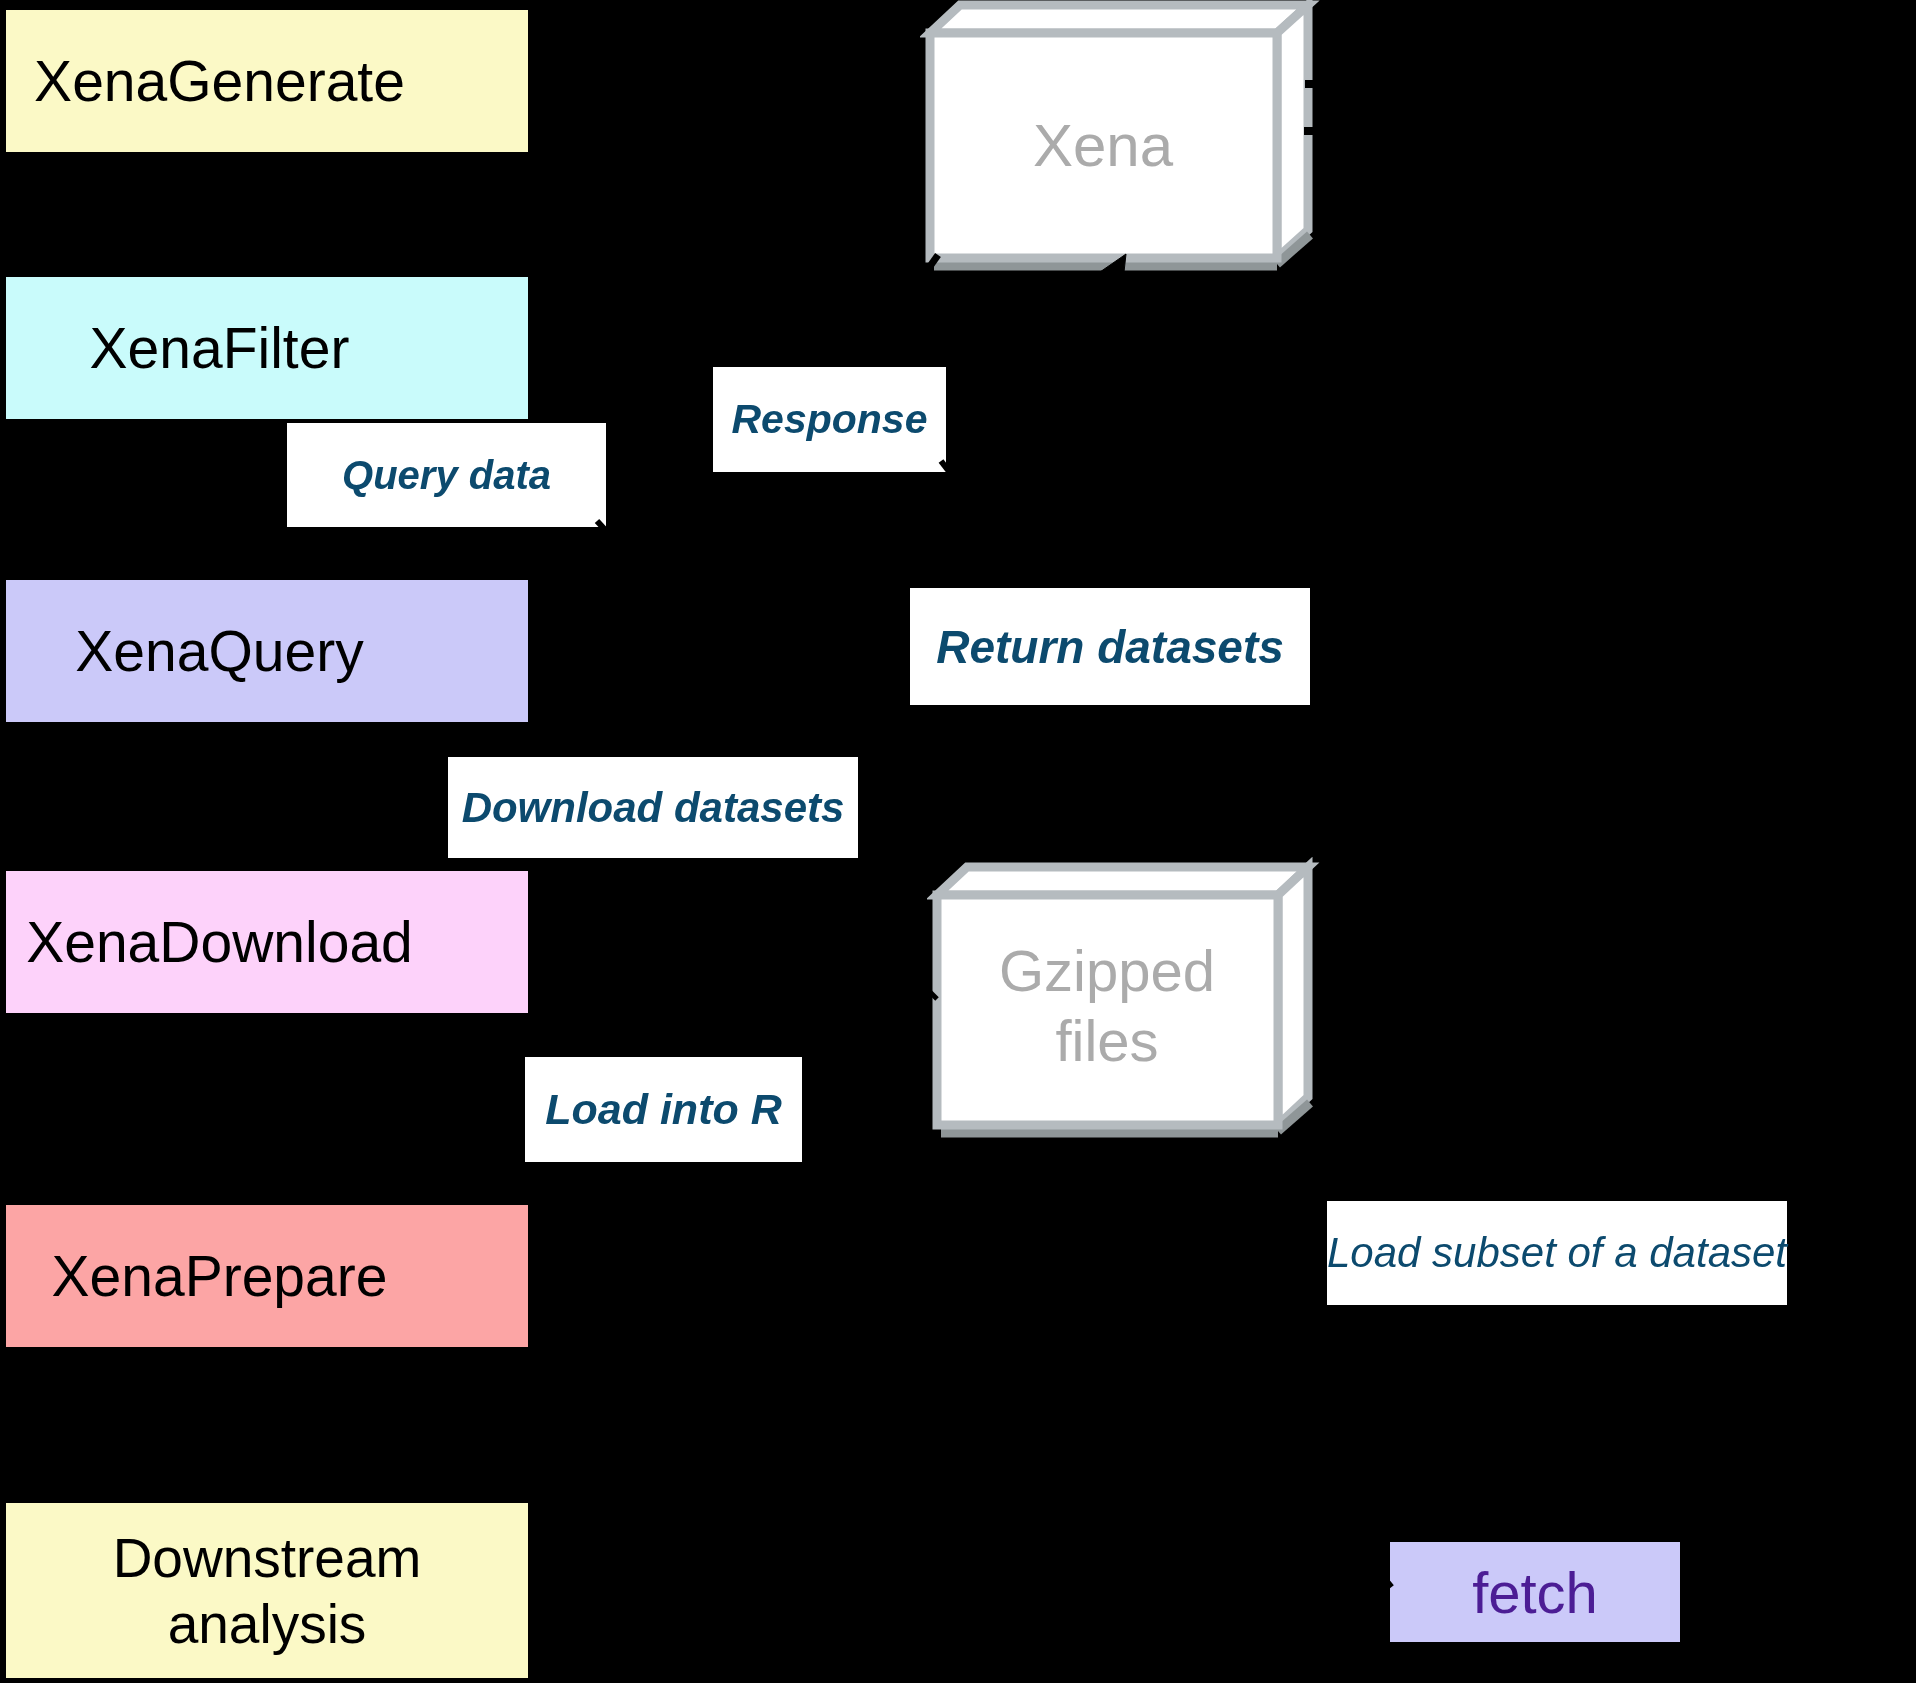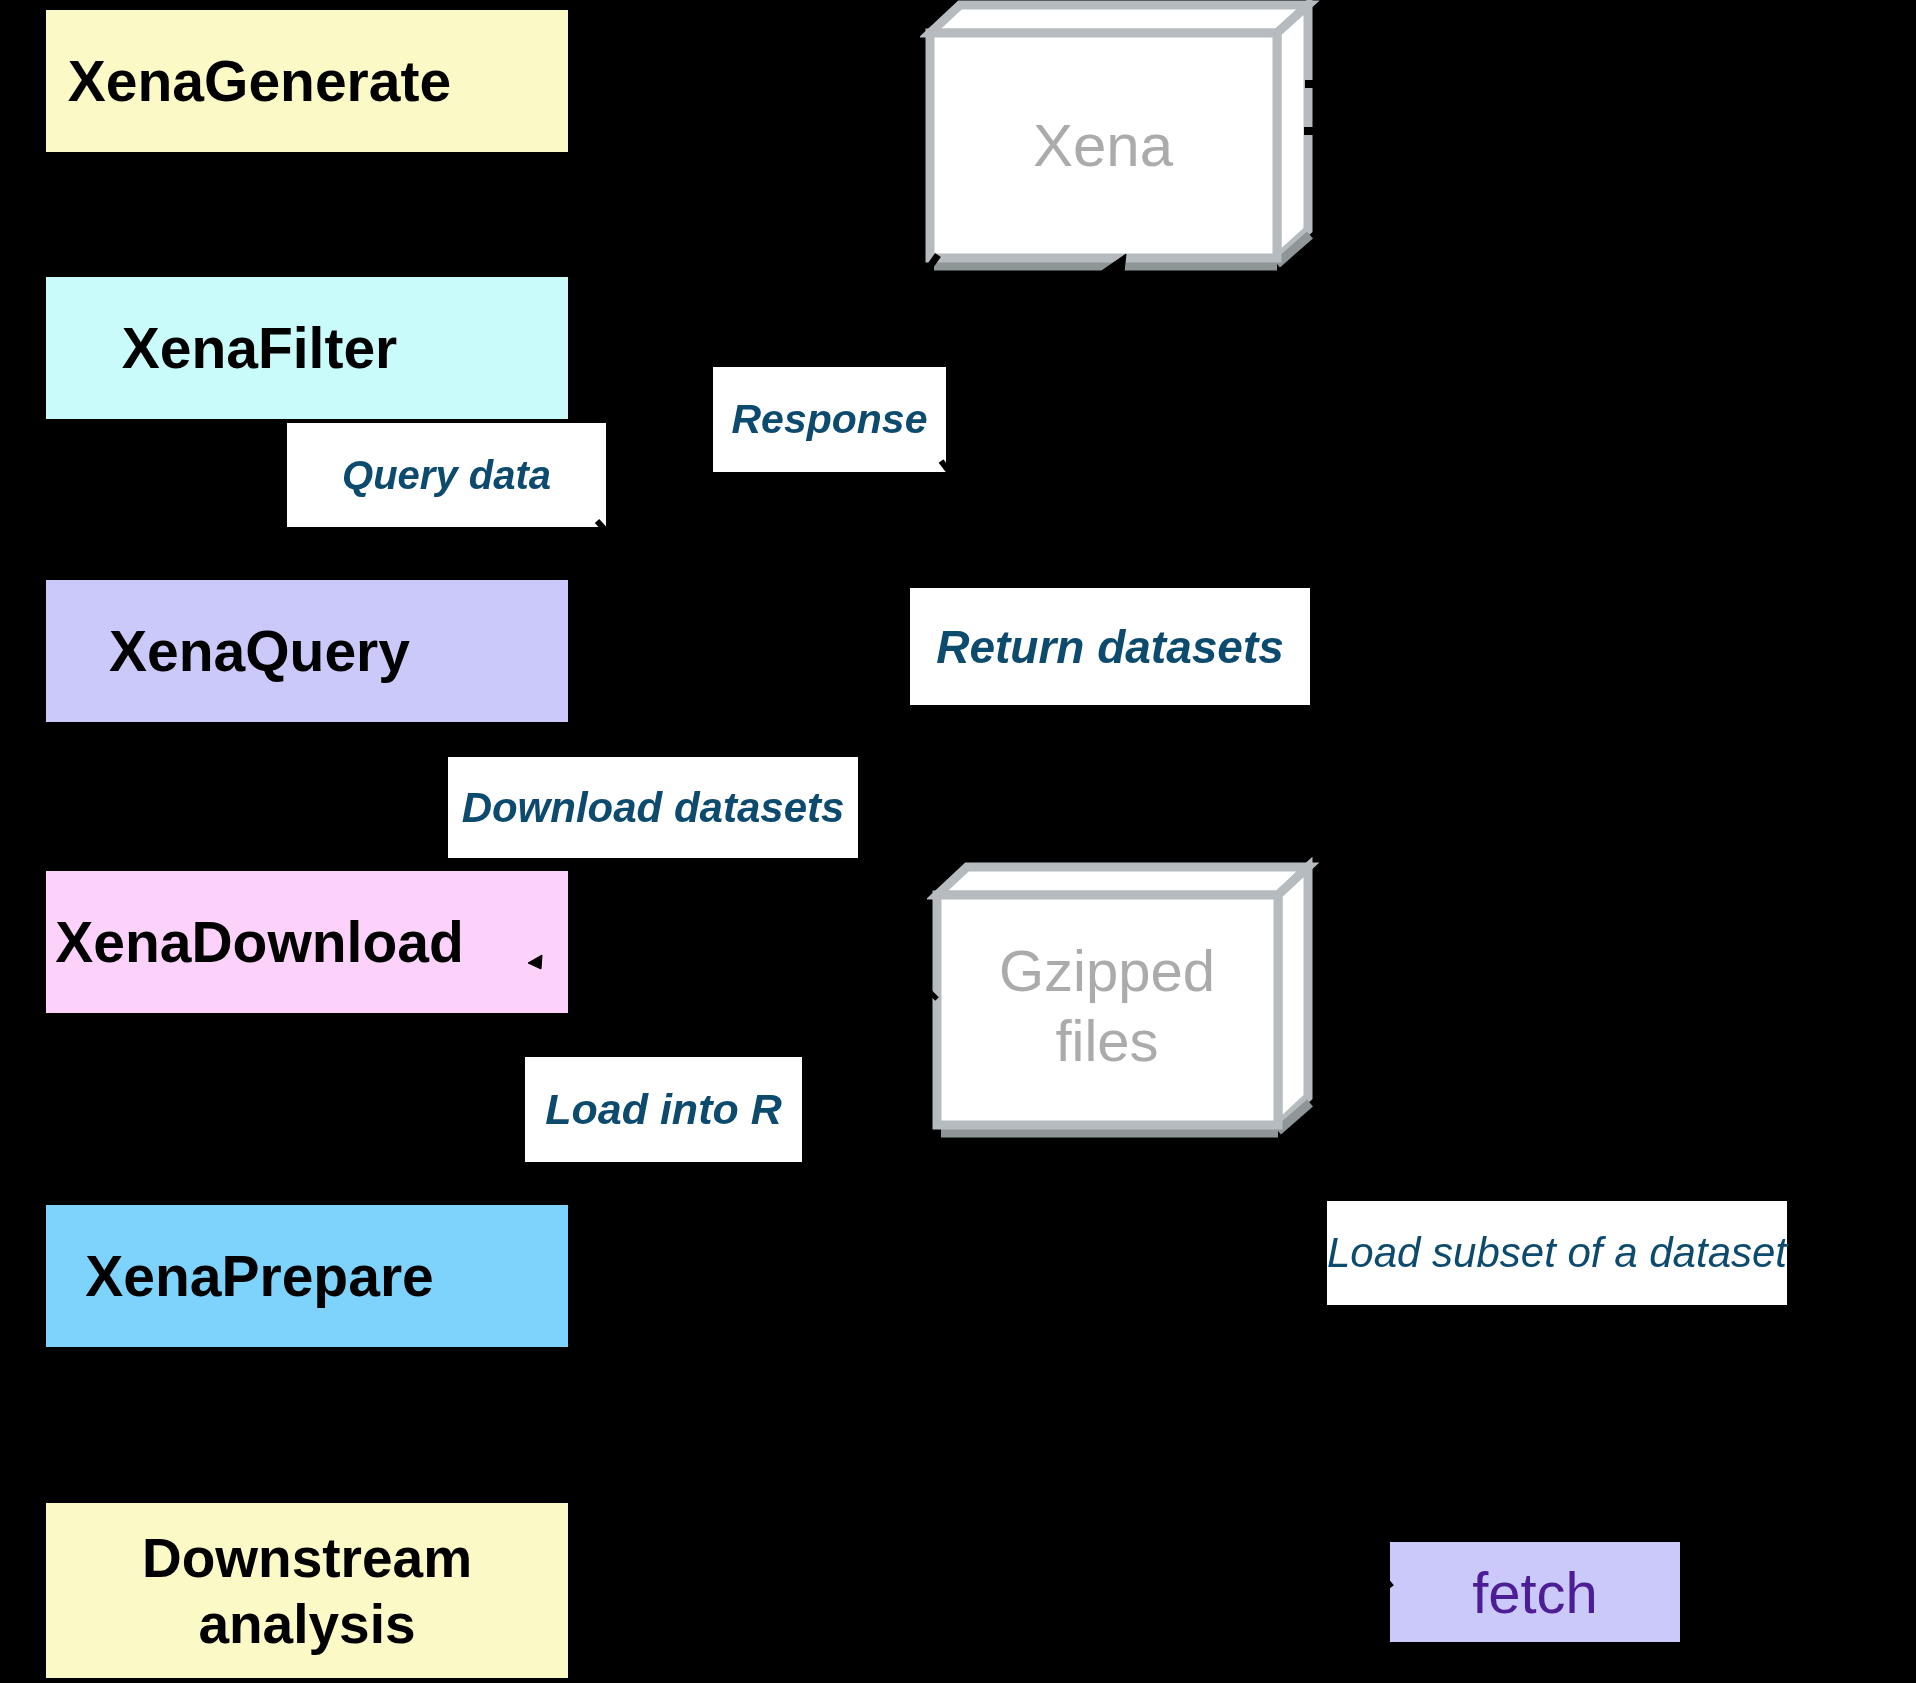--- a/index.html
+++ b/index.html
@@ -16,24 +16,23 @@
     position: absolute;
     left: 6px;
     width: 522px;
     height: 142px;
     display: flex;
     align-items: center;
     justify-content: center;
     box-sizing: border-box;
     padding-right: 95px;
     font-size: 57px;
-    font-weight: 700;
+    font-weight: 400;
     color: #000;
     white-space: nowrap;
-    margin-left: 40px;
   }
   #box-generate   { top: 10px;   }
   #box-filter     { top: 277px;  }
   #box-query      { top: 580px;  }
   #box-download   { top: 871px;  }
   #box-prepare    { top: 1205px; }
   #box-downstream {
     top: 1503px;
     height: 175px;
     padding: 0 39px;
@@ -82,21 +81,21 @@
 </style>
 </head>
 <body>
 
 <div id="canvas">
 
   <div class="pbox" id="box-generate" style="background-color: rgb(251, 249, 198);">XenaGenerate</div>
   <div class="pbox" id="box-filter" style="background-color: rgb(201, 251, 251);">XenaFilter</div>
   <div class="pbox" id="box-query" style="background-color: rgb(203, 201, 249);">XenaQuery</div>
   <div class="pbox" id="box-download" style="background-color: rgb(253, 210, 250);">XenaDownload</div>
-  <div class="pbox" id="box-prepare" style="background-color: #7dd3fc;">XenaPrepare</div>
+  <div class="pbox" id="box-prepare" style="background-color: #fca5a5;">XenaPrepare</div>
   <div class="pbox" id="box-downstream" style="background-color: rgb(251, 249, 198);">Downstream analysis</div>
 
   <div class="wlabel" id="lbl-query-data">Query data</div>
   <div class="wlabel" id="lbl-response">Response</div>
   <div class="wlabel" id="lbl-return">Return datasets</div>
   <div class="wlabel" id="lbl-download">Download datasets</div>
   <div class="wlabel" id="lbl-load">Load into R</div>
   <div class="wlabel" id="lbl-fetch-subset">Load subset of a dataset</div>
 
   <div id="fetch-box" style="background-color: rgb(203, 201, 249);">fetch</div>

